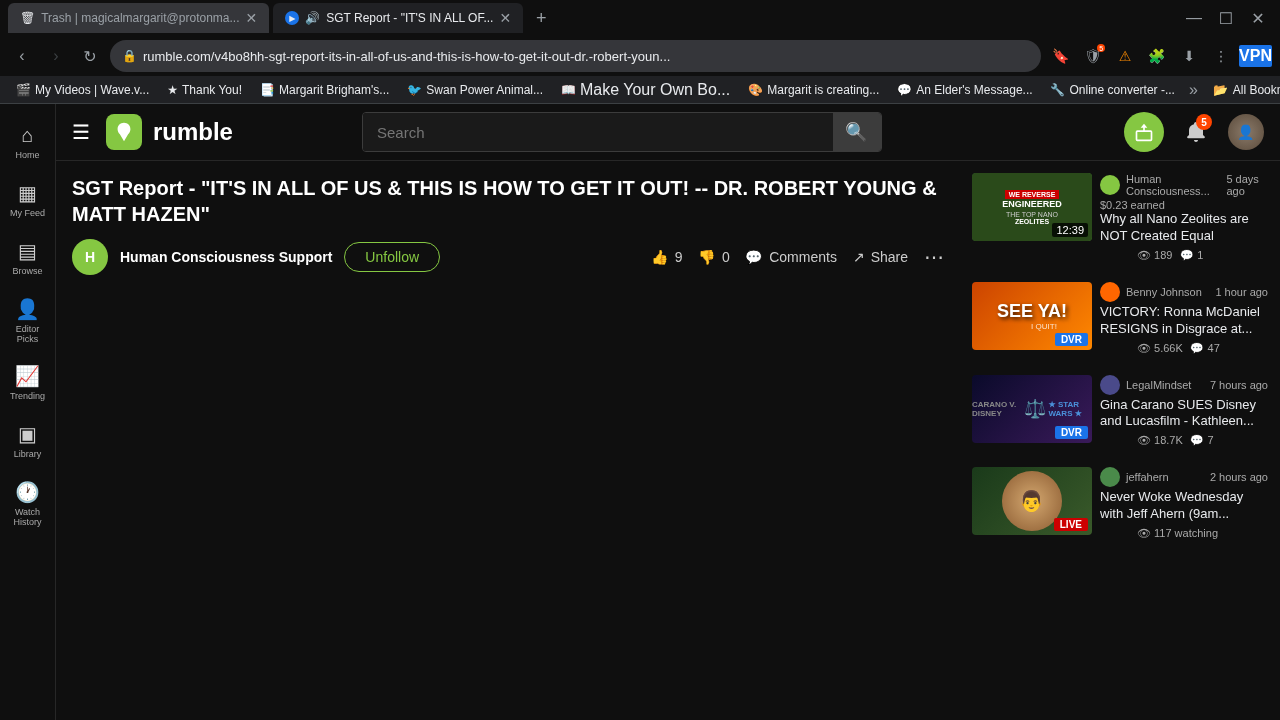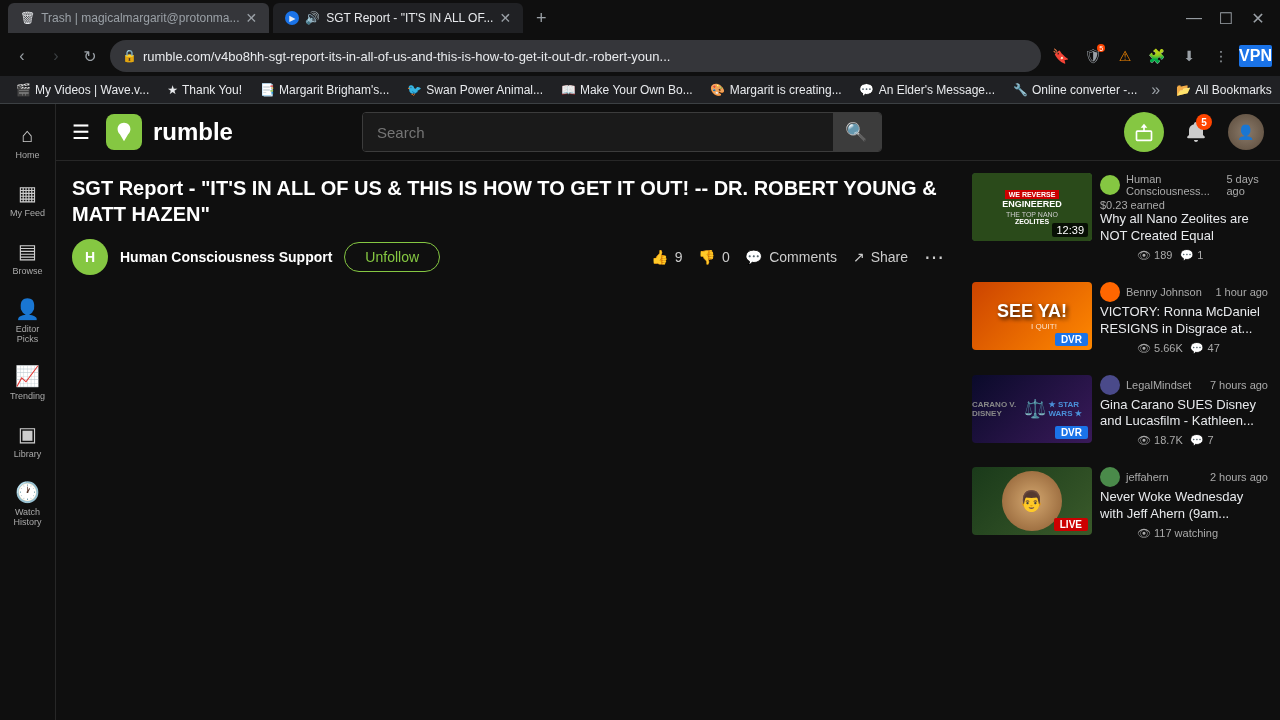--- a/index.html
+++ b/index.html
@@ -173,21 +173,21 @@
     <div class="bookmark">
       <span>📑</span>
       <span style="font-size:12px;">Margarit Brigham's...</span>
     </div>
     <div class="bookmark">
       <span>🐦</span>
       <span style="font-size:12px;">Swan Power Animal...</span>
     </div>
     <div class="bookmark">
       <span>📖</span>
-      <span style="font-size:12px;text-align:center;">Make Your Own Bo...</span>
+      <span style="font-size:16px;text-align:center;">Make Your Own Bo...</span>
     </div>
     <div class="bookmark">
       <span>🎨</span>
       <span style="font-size:12px;">Margarit is creating...</span>
     </div>
     <div class="bookmark">
       <span>💬</span>
       <span style="font-size:12px;">An Elder's Message...</span>
     </div>
     <div class="bookmark">

